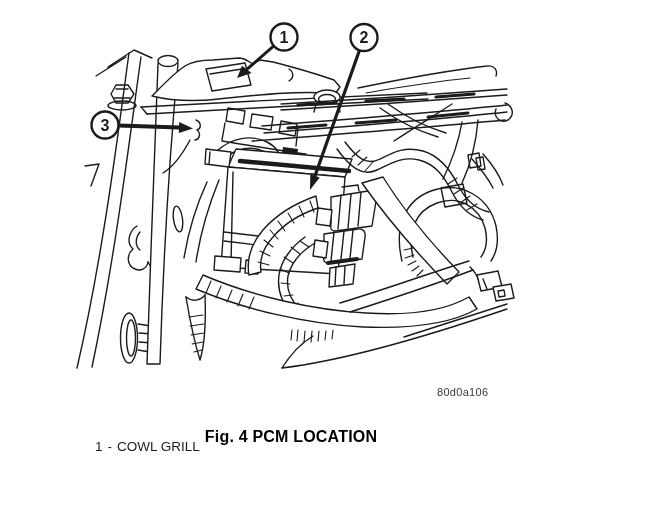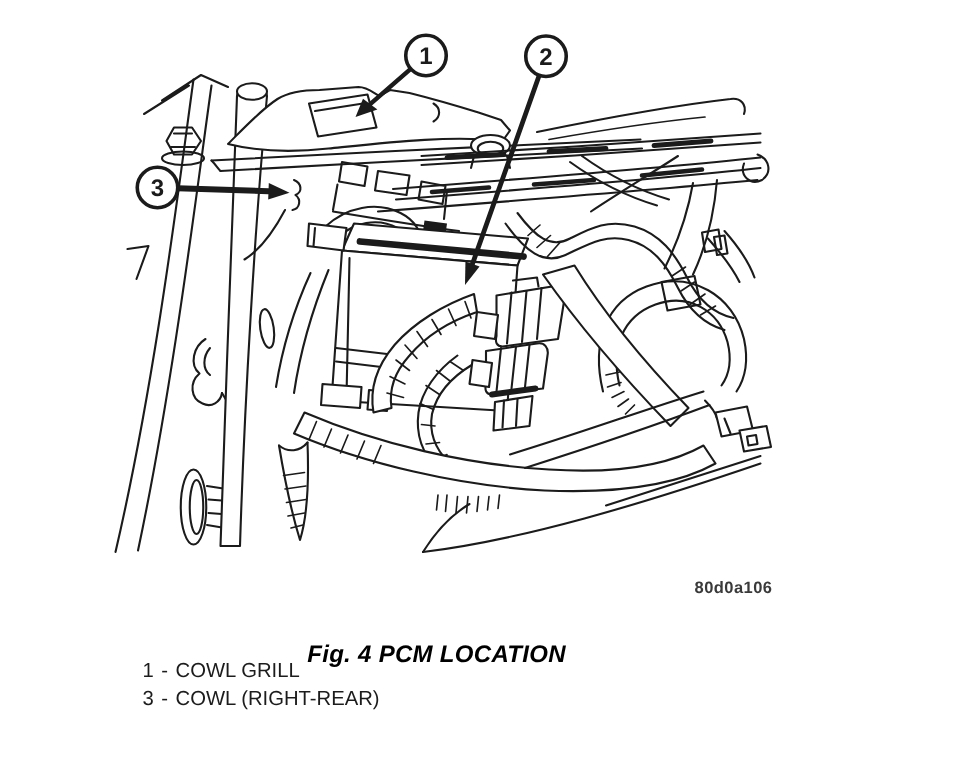--- a/index.html
+++ b/index.html
@@ -3,26 +3,26 @@
 <meta charset="utf-8">
 <style>
   html,body{margin:0;padding:0;background:#fff;}
   .page{
     position:relative;width:649px;height:520px;background:#fff;overflow:hidden;
     font-family:"Liberation Sans",sans-serif;color:#111;
   }
   .illustration-wrap{position:absolute;left:0;top:0;width:649px;height:410px;}
   svg{display:block;}
   .drawing-code{
-    position:absolute;left:463px;top:386px;
-    font-size:11px;color:#3a3a3a;letter-spacing:.3px;font-weight:bold;
+    position:absolute;left:437px;top:386px;
+    font-size:11px;color:#3a3a3a;letter-spacing:.3px;
   }
   .caption{
     position:absolute;left:291px;top:428px;transform:translateX(-50%);
-    font-size:16px;font-weight:bold;font-style:italic;color:#000;
+    font-size:16px;font-weight:bold;color:#000;
     white-space:nowrap;letter-spacing:.2px;
   }
   .legend{position:absolute;left:95px;top:437px;font-size:13.5px;color:#1c1c1c;}
   .legend-row{height:19.3px;line-height:19.3px;white-space:nowrap;}
   .legend-row .sep{margin:0 5px;}
 </style>
 </head>
 <body>
 
 <div class="page">
@@ -200,16 +200,15 @@
     </g>
   </svg>
   </div>
 
   <div class="drawing-code">80d0a106</div>
 
   <div class="caption">Fig. 4 PCM LOCATION</div>
 
   <div class="legend">
     <div class="legend-row"><span>1</span><span class="sep">-</span><span>COWL GRILL</span></div>
-    <div class="legend-row"><span>3</span><span class="sep">-</span><span>COWL (RIGHT-REAR)</span></div>
   </div>
 
 </div>
 
 </body></html>

